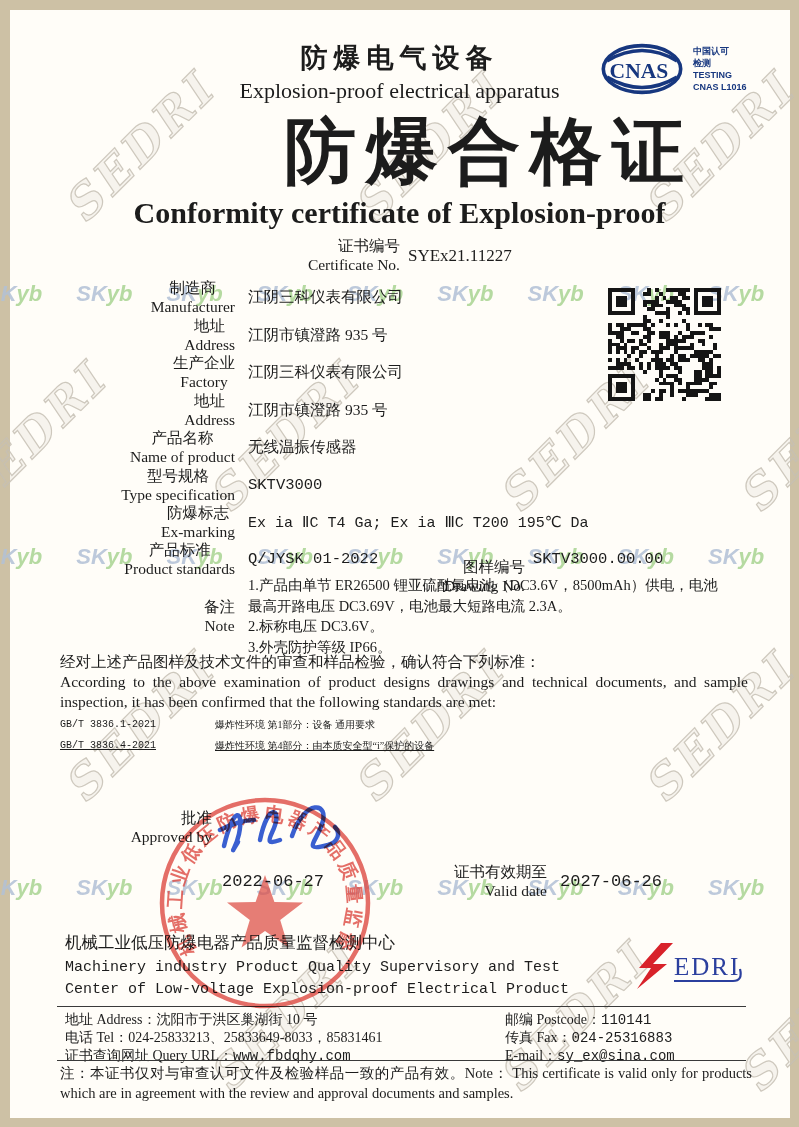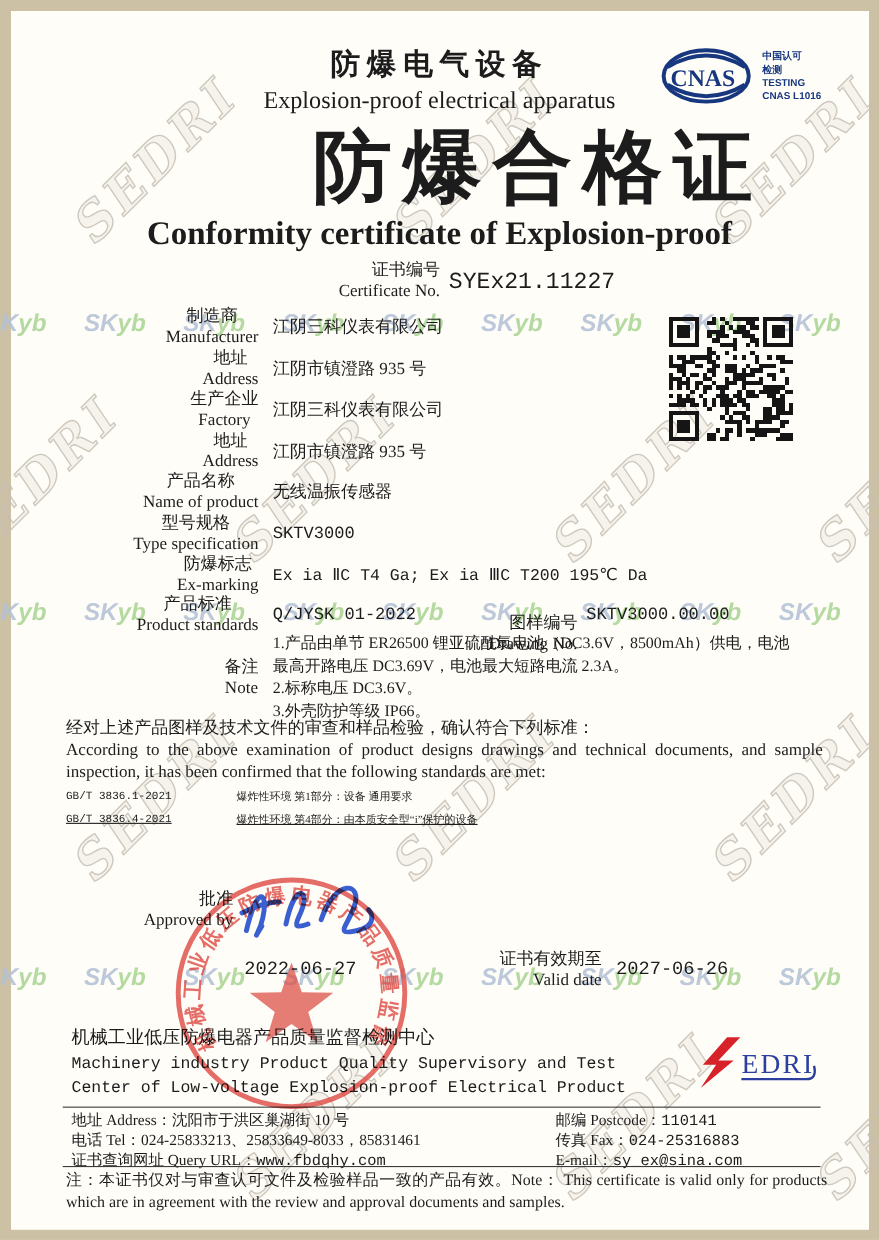--- a/index.html
+++ b/index.html
@@ -122,21 +122,21 @@
 
     <div class="abs title-zh" style="top:104px;">防爆合格证</div>
     <div class="abs title-en" style="top:196px;">Conformity certificate of Explosion-proof</div>
 
     <div class="abs lblpair" style="left:275px;top:236px;width:125px;">
       <div class="inner">
         <div class="lbl-zh">证书编号</div>
         <div class="lbl-en">Certificate No.</div>
       </div>
     </div>
-    <div class="abs mono" style="left:408px;top:246px;font-size:21px;">SYEx21.11227</div>
+    <div class="abs mono" style="left:408px;top:246px;font-size:17px;font-family:Liberation Serif, serif;">SYEx21.11227</div>
 
     <div class="frow" style="top:278px;height:38px;">
       <div class="flabel">
           <div class="inner">
         <div class="lbl-zh">制造商</div>
         <div class="lbl-en">Manufacturer</div>
       </div>
         </div>
       <div class="fvalue">江阴三科仪表有限公司</div>
     </div>

